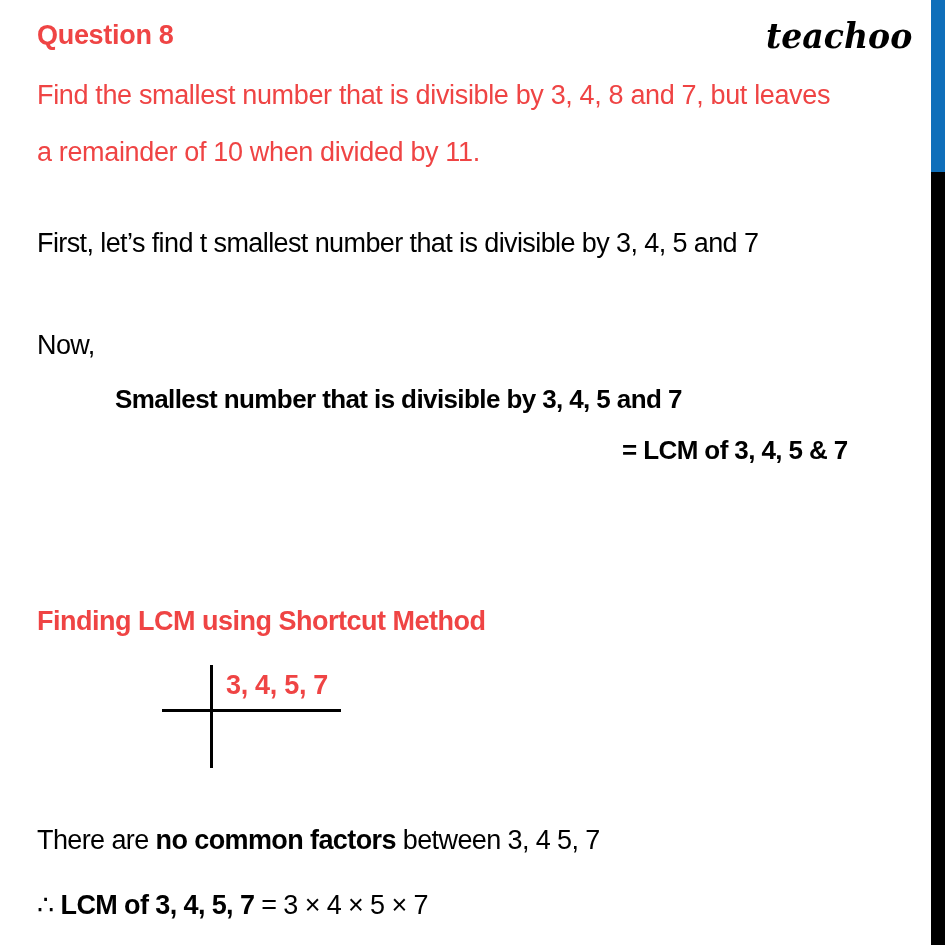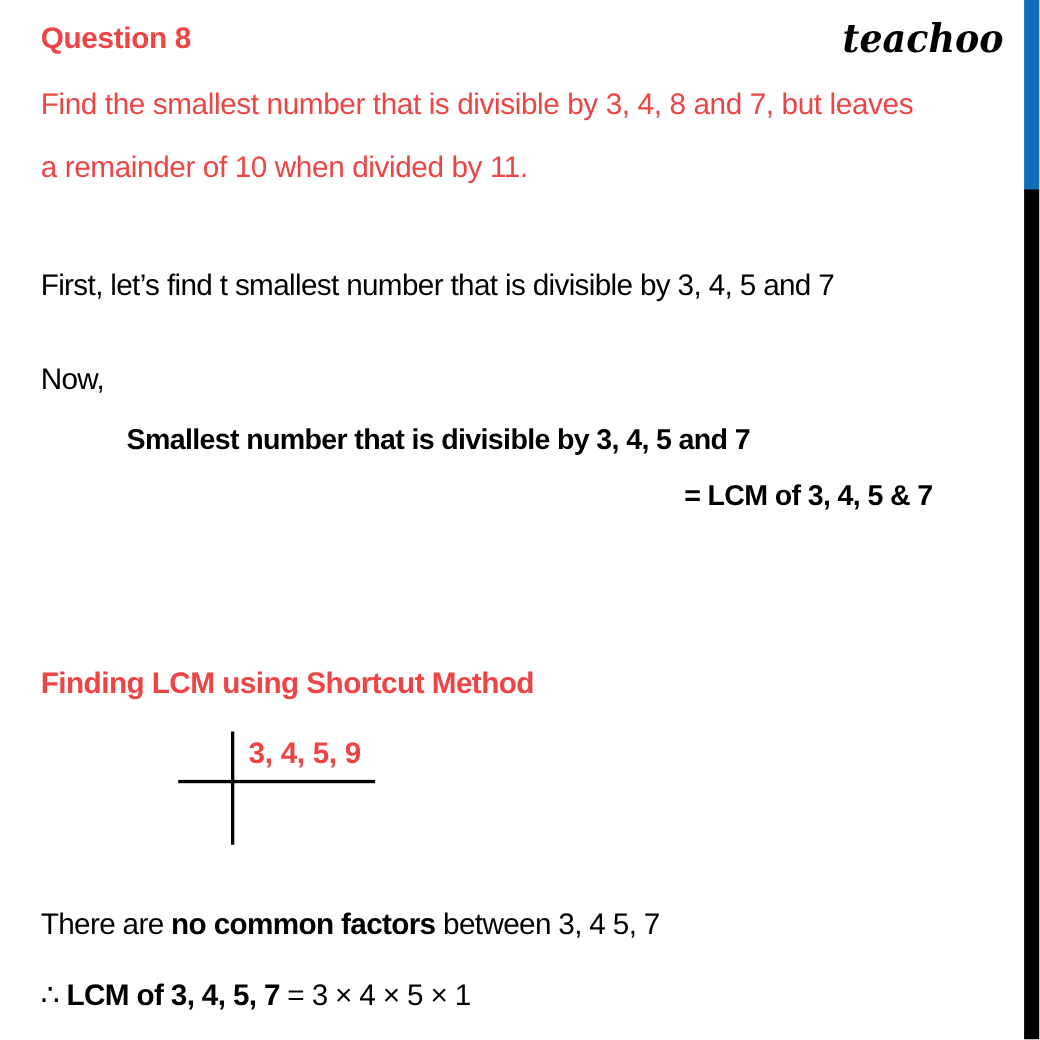--- a/index.html
+++ b/index.html
@@ -80,35 +80,35 @@
   </style>
 </head>
 <body>
 
 <div class="abs q-title blue">Question 8</div>
 <div class="abs logo">teachoo</div>
 
 <div class="abs q-line blue" style="top:80px;">Find the smallest number that is divisible by 3, 4, 8 and 7, but leaves</div>
 <div class="abs q-line blue" style="top:137px;">a remainder of 10 when divided by 11.</div>
 
-<div class="abs body-line" style="top:244px;">First, let’s find t smallest number that is divisible by 3, 4, 5 and 7</div>
+<div class="abs body-line" style="top:228px;">First, let’s find t smallest number that is divisible by 3, 4, 5 and 7</div>
 <div class="abs body-line" style="top:303px;margin-top:27px;">Now,</div>
 
 <div class="abs bold-line" style="left:115px; top:384px;">Smallest number that is divisible by 3, 4, 5 and 7</div>
 <div class="abs bold-line" style="left:598px; top:435px;margin-left:24px;">= LCM of 3, 4, 5 &amp; 7</div>
 
 <div class="abs section-heading blue">Finding LCM using Shortcut Method</div>
 
 <div class="abs ladder-v"></div>
 <div class="abs ladder-h"></div>
-<div class="abs ladder-nums blue">3, 4, 5, 9</div>
+<div class="abs ladder-nums blue">3, 4, 5, 7</div>
 
 <div class="abs body-line" style="top:825px;">
   <span>There are </span><span class="bold">no common factors</span><span> between 3, 4 5, 7</span>
 </div>
 
 <div class="abs body-line" style="top:889px;">
   <span>∴</span>
-  <span class="bold">LCM of 3, 4, 5, 7</span><span> = 3 × 4 × 5 × 1</span>
+  <span class="bold">LCM of 3, 4, 5, 7</span><span> = 3 × 4 × 5 × 7</span>
 </div>
 
 <div class="abs side-blue"></div>
 <div class="abs side-black"></div>
 
 </body></html>

